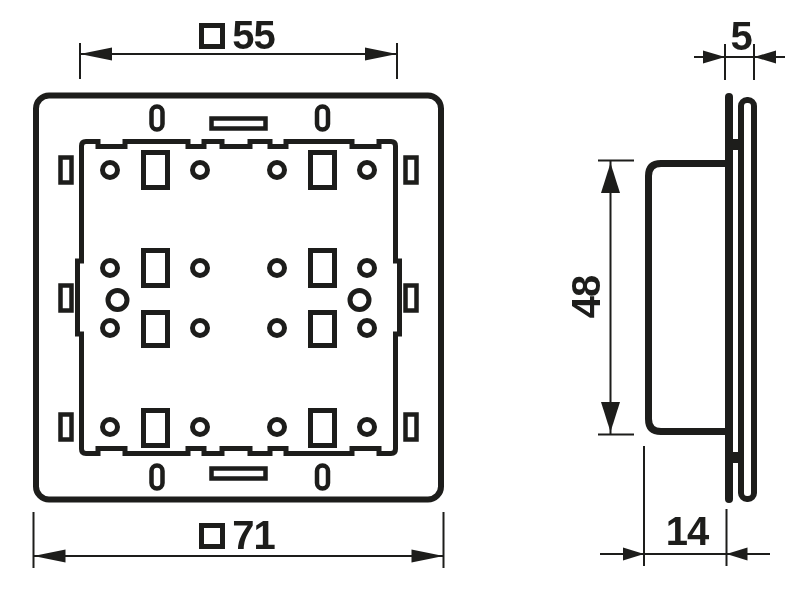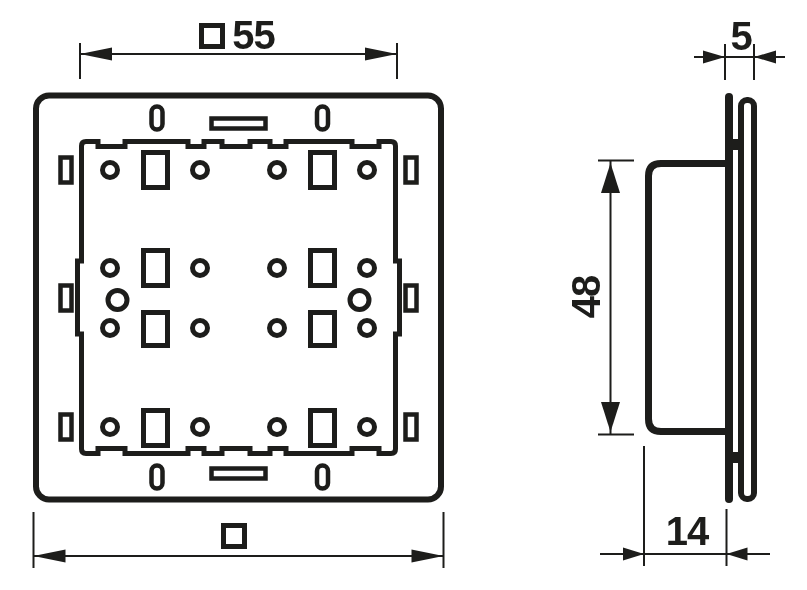--- a/index.html
+++ b/index.html
@@ -163,20 +163,21 @@
   </g>
 </svg>
 
 <div class="dim-label" style="left:137px;top:14px;width:200px;height:42px;">
   <span class="square-glyph"></span>
   <span>55</span>
 </div>
 
 <div class="dim-label" style="left:137px;top:514px;width:200px;height:42px;">
   <span class="square-glyph"></span>
+  <span>71</span>
 </div>
 
 <div class="dim-label" style="left:701px;top:15px;width:80px;height:42px;">
   <span>5</span>
 </div>
 
 <div class="dim-label rot" style="left:546px;top:272px;width:80px;height:50px;">
   <span>48</span>
 </div>
 

